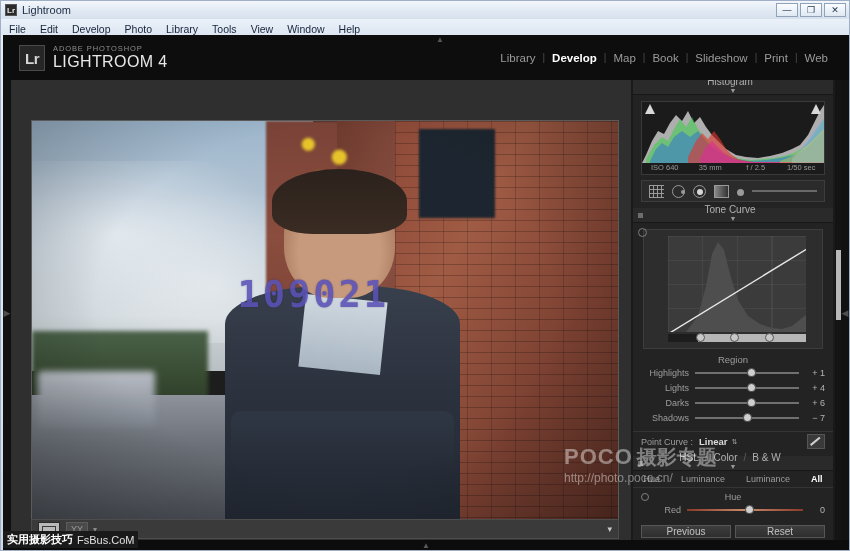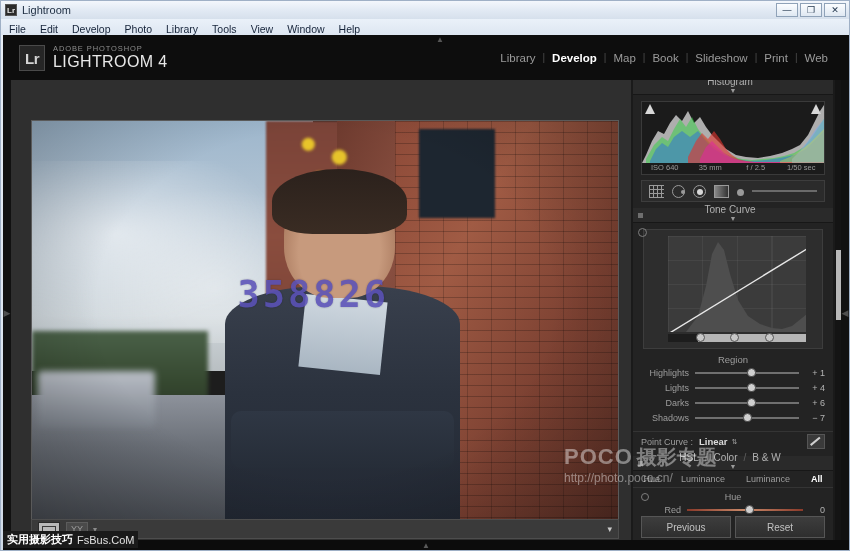--- a/index.html
+++ b/index.html
@@ -333,21 +333,21 @@
     border: 1px solid #7d7d7d; border-radius: 50%;
   }
   .hsl-row { display: flex; align-items: center; height: 15px; padding: 0 8px; }
   .hsl-label { width: 46px; text-align: right; color: #9d9d9d; font-size: 9px; padding-right: 6px; }
   .hsl-track { flex: 1; height: 2px; position: relative; }
   .hsl-val { width: 22px; text-align: right; color: #b4b4b4; font-size: 9px; }
 
   
   #right-buttons {
     position: absolute; left: 630px; bottom: 12px; width: 200px; height: 22px;
-    display: flex; gap: 4px; padding: 0 8px;
+    display: flex; gap: 4px; padding: 0 8px; align-items: flex-end;
   }
   .rbtn {
     flex: 1; background: linear-gradient(to bottom,#3d3d3d,#2e2e2e);
     border: 1px solid #565656; color: #c2c2c2; font-size: 10px;
     display: flex; align-items: center; justify-content: center;
   }
 
   
   #rscroll {
     position: absolute; left: 832px; top: 45px; width: 8px; height: 465px;
@@ -445,21 +445,21 @@
           <div class="window-dark"></div>
           <div class="flowers"></div>
           <div class="flowers2"></div>
           <div class="person-body"></div>
           <div class="person-shirt"></div>
           <div class="person-head"></div>
           <div class="person-hair"></div>
           <div class="person-arms"></div>
           <div class="vign"></div>
         </div>
-        <div id="photo-watermark">358826</div>
+        <div id="photo-watermark">109021</div>
       </div>
 
       <div id="toolbar">
         <div class="tb-btn"></div>
         <div class="tb-yy">YY</div>
         <div class="tb-caret">▾</div>
         <div id="tb-right">▾</div>
       </div>
     </div>
 

